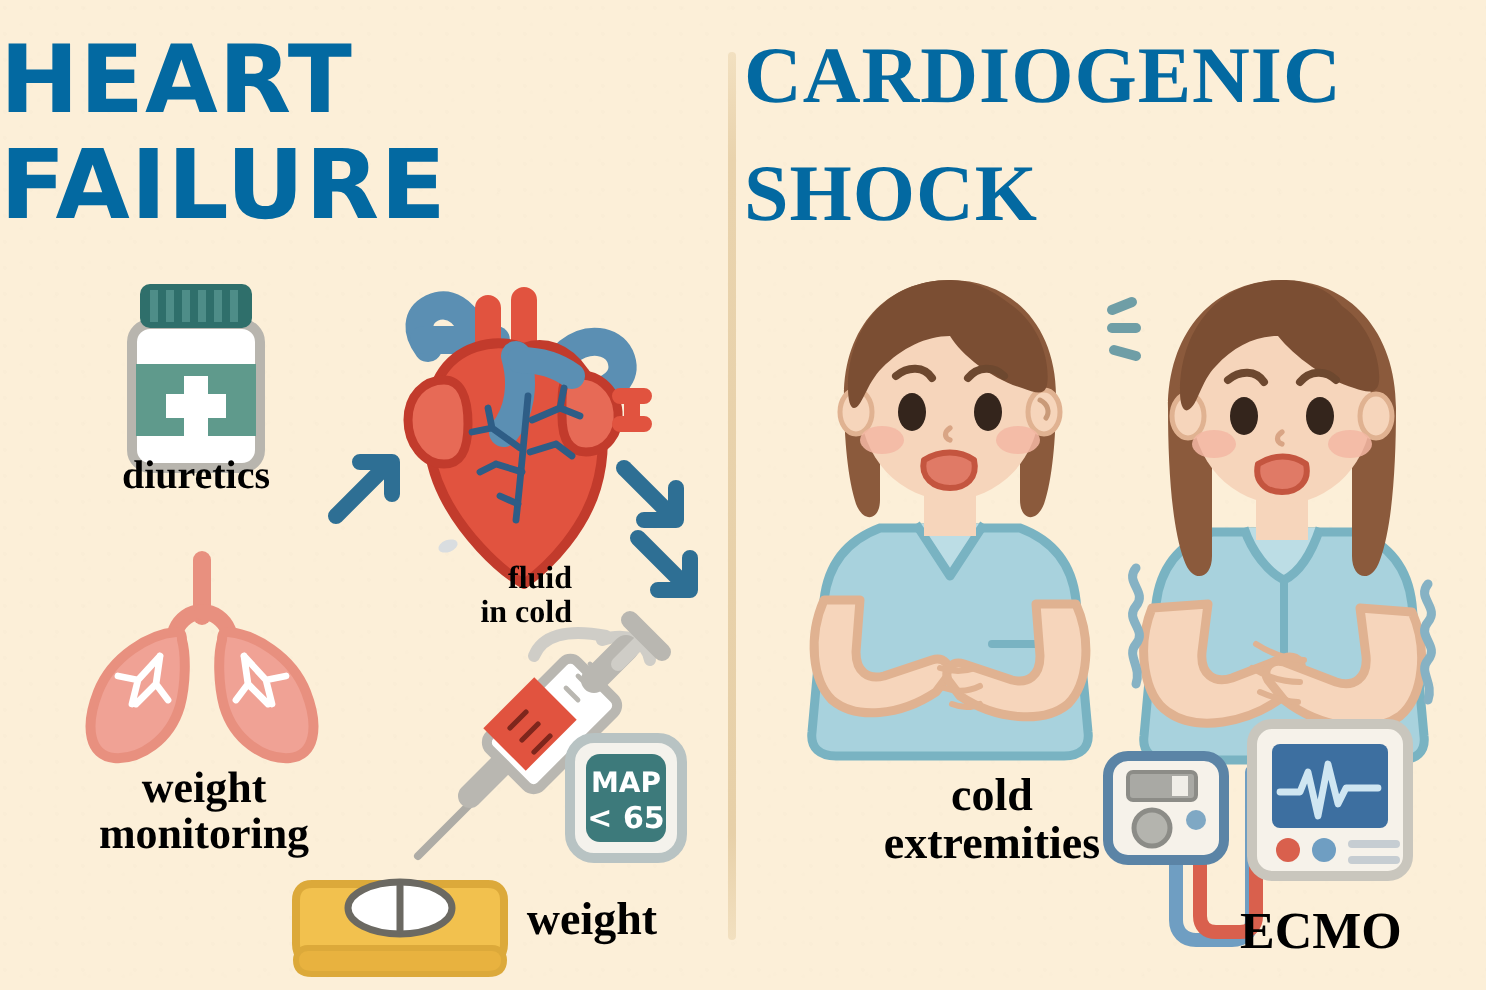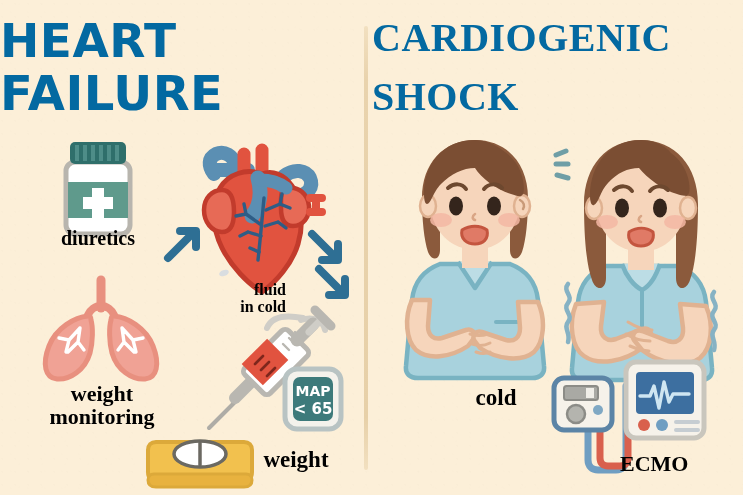--- a/index.html
+++ b/index.html
@@ -235,20 +235,21 @@
       <path d="M22 168c-4 20 0 38 10 44 10 6 26 4 40-4" fill="none" stroke="#e0b291" stroke-width="4"></path>
       <path d="M20 164c-8 18-6 40 4 50 12 10 34 8 52-4l6-8c2-5-2-10-8-8l-24 8c-8 2-14-2-14-12l2-26z" fill="#f6d5bb" stroke="#e0b291" stroke-width="4.5" stroke-linejoin="round"></path>
       <path d="M146 166c8 18 6 40-4 50-12 10-36 8-54-4l-6-8c-2-5 2-10 8-8l24 8c8 2 14-2 14-12l-2-26z" fill="#f6d5bb" stroke="#e0b291" stroke-width="4.5" stroke-linejoin="round"></path>
       <g stroke="#e0b291" stroke-width="3" fill="none" stroke-linecap="round">
         <path d="M78 198c6 2 12 2 18 0M80 208c6 2 12 2 18-1M84 216c5 2 10 2 14 0"></path>
       </g>
     </svg>
   </div>
   <div class="cap" style="left:404px;top:386px;width:146px;font-size:23px;margin-left:19px;">
     <span>cold</span><br>
+    <span>extremities</span>
   </div>
 
   <div class="art" style="left:556px;top:136px;">
     <svg width="170" height="250" viewBox="0 0 170 250">
 
       <path d="M50 130c-16 6-26 18-28 36l-6 66c-1 8 4 12 12 12h116c8 0 13-4 12-12l-6-66c-2-18-12-30-28-36z" fill="#a8d2dd" stroke="#79b3c2" stroke-width="4.5"></path>
       <path d="M66 128c4 12 12 22 20 26 8-4 14-14 18-26" fill="#bcdde5" stroke="#79b3c2" stroke-width="4.5" stroke-linejoin="round"></path>
       <path d="M86 154v56" stroke="#79b3c2" stroke-width="4" stroke-linecap="round"></path>
 
       <path d="M72 112h26v22H72z" fill="#f6d5bb"></path>
@@ -313,15 +314,15 @@
       <rect x="78" y="4" width="78" height="76" rx="10" fill="#f6f2ea" stroke="#c9c6bd" stroke-width="5"></rect>
       <rect x="88" y="14" width="58" height="42" rx="4" fill="#3d6fa0"></rect>
       <path d="M92 38h10l4-10 5 22 5-26 5 20 4-8h16" fill="none" stroke="#cfe6f2" stroke-width="3.4" stroke-linecap="round" stroke-linejoin="round"></path>
       <circle cx="96" cy="67" r="6" fill="#d9604d"></circle>
       <circle cx="114" cy="67" r="6" fill="#6f9ec2"></circle>
       <g stroke="#c6cdd2" stroke-width="4" stroke-linecap="round">
         <path d="M128 64h22M128 72h22"></path>
       </g>
     </svg>
   </div>
-  <div class="cap" style="left:620px;top:452px;width:110px;font-size:22px;text-align:left;">ECMO</div>
+  <div class="cap" style="left:620px;top:452px;width:110px;font-size:26px;text-align:left;">ECMO</div>
 
 </div>
 
 </body></html>

